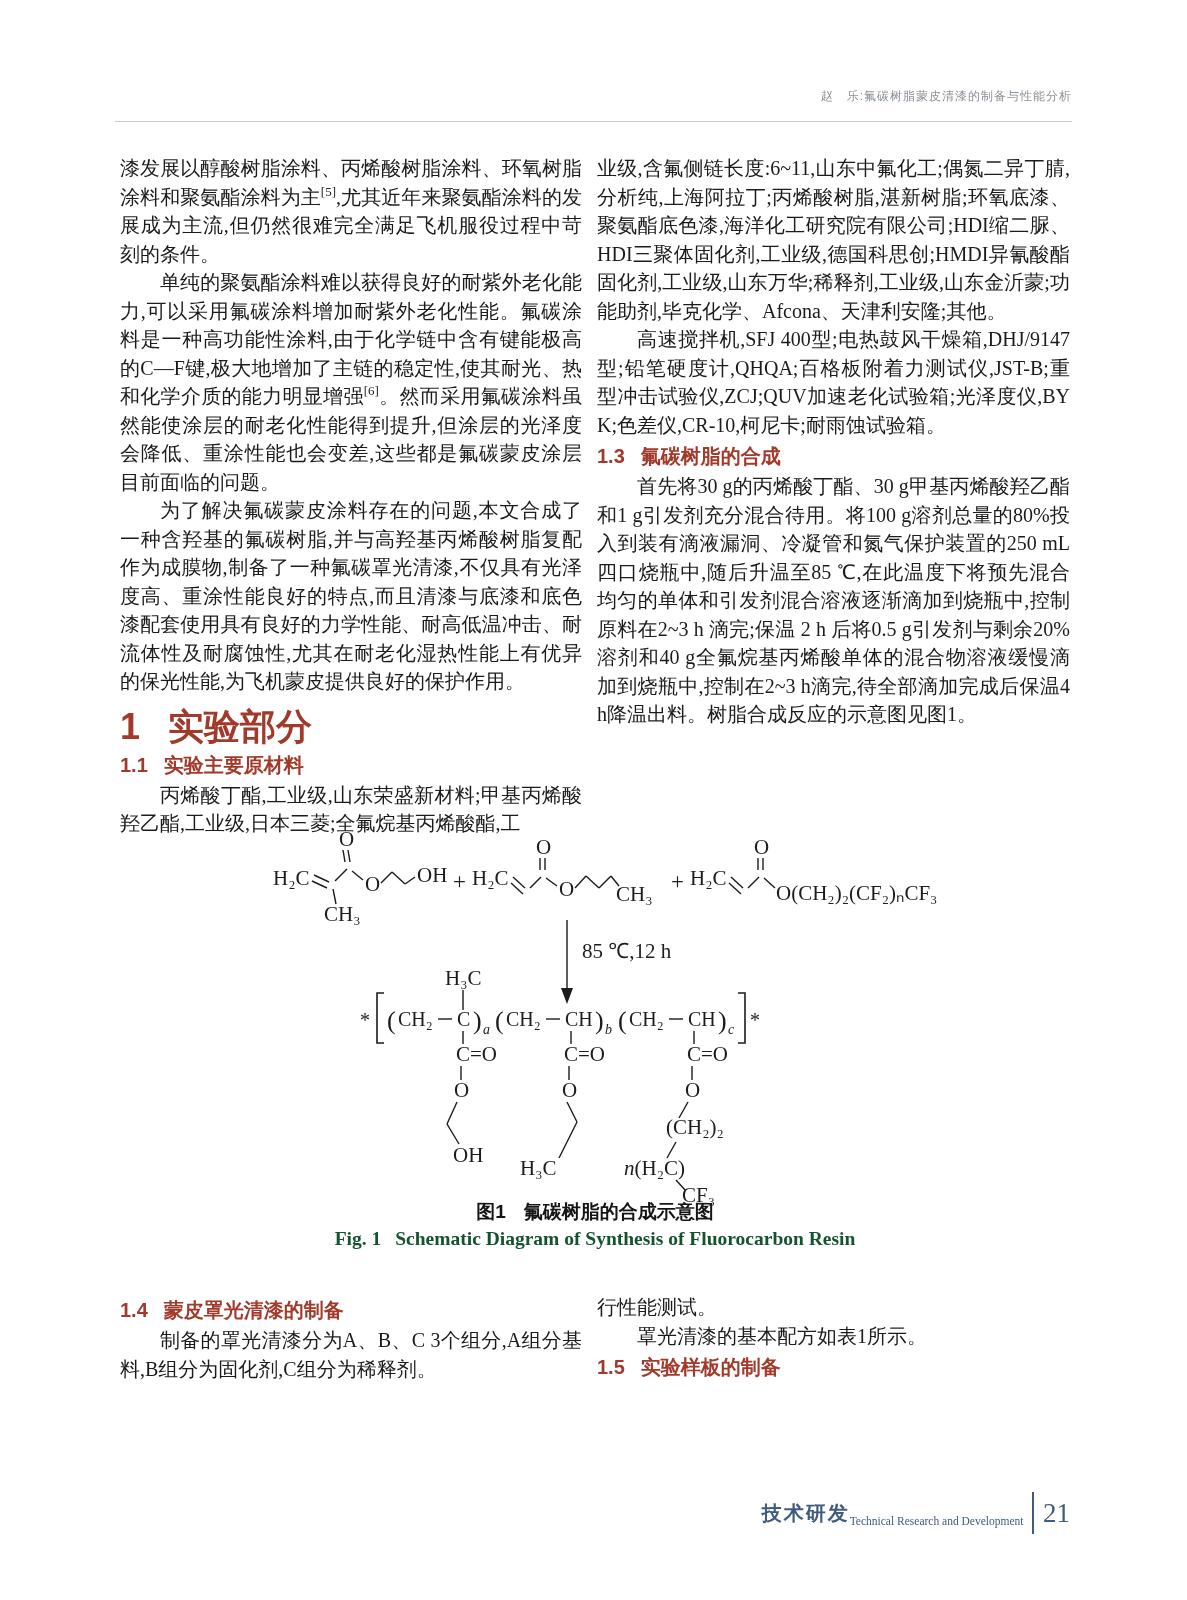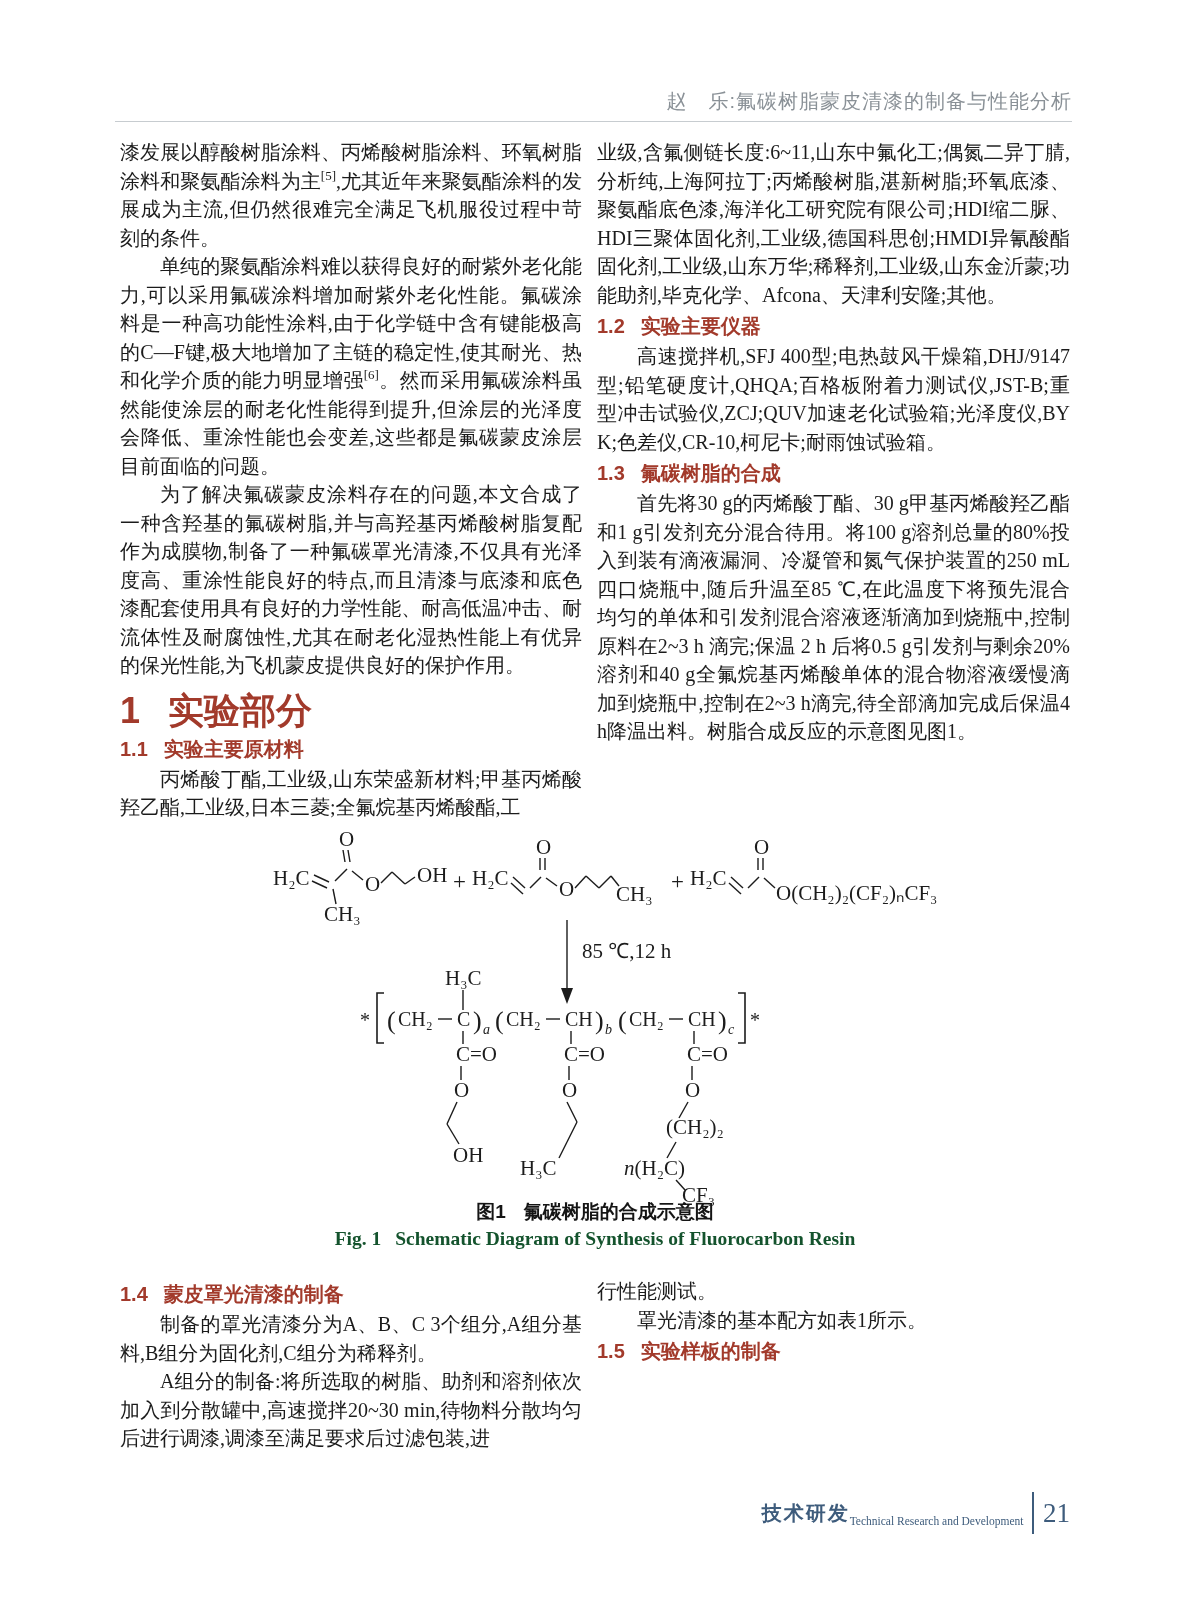--- a/index.html
+++ b/index.html
@@ -1,23 +1,23 @@
 <!DOCTYPE html>
 <html><head>
 <meta charset="utf-8">
 <style>
   html,body{margin:0;padding:0;background:#e8e8e8;}
   .page{position:relative;width:1187px;height:1600px;background:#ffffff;overflow:hidden;
         font-family:"Liberation Serif",serif;color:#1b1b1b;}
   
   .running-head{position:absolute;top:88px;left:115px;width:957px;text-align:right;
-        font-family:"Liberation Sans",sans-serif;font-size:20px;color:#8a9197;letter-spacing:1px;}
+        font-family:"Liberation Sans",sans-serif;font-size:12px;color:#8a9197;letter-spacing:1px;}
   .head-rule{position:absolute;top:121px;left:115px;width:957px;border-bottom:1.5px solid #c7ccd0;}
   
-  .col{position:absolute;width:462px;font-size:20px;line-height:28.5px;text-align:justify;}
+  .col{position:absolute;width:462px;font-size:20px;line-height:28.5px;text-align:justify;margin-top:16px;}
   .col p{margin:0;word-break:break-all;}
   .col p.ind{text-indent:2em;}
   .col-lt{left:120px;top:138px;height:700px;overflow:hidden;}
   .col-rt{left:597px;top:138px;width:473px;height:700px;overflow:hidden;}
   .col-lb{left:120px;top:1277px;}
   .col-rb{left:597px;top:1277px;width:473px;}
   sup.ref{font-size:13px;line-height:0;}
   h1.sec{font-family:"Liberation Sans",sans-serif;font-size:36px;font-weight:bold;
          color:#a23a2b;margin:16px 0 10px;line-height:30px;}
   h1.sec .hgap{display:inline-block;width:28px;}
@@ -62,21 +62,20 @@
     <p><span>漆发展以醇酸树脂涂料、丙烯酸树脂涂料、环氧树脂涂料和聚氨酯涂料为主</span><sup class="ref">[5]</sup><span>,尤其近年来聚氨酯涂料的发展成为主流,但仍然很难完全满足飞机服役过程中苛刻的条件。</span></p>
     <p class="ind"><span>单纯的聚氨酯涂料难以获得良好的耐紫外老化能力,可以采用氟碳涂料增加耐紫外老化性能。氟碳涂料是一种高功能性涂料,由于化学链中含有键能极高的C—F键,极大地增加了主链的稳定性,使其耐光、热和化学介质的能力明显增强</span><sup class="ref">[6]</sup><span>。然而采用氟碳涂料虽然能使涂层的耐老化性能得到提升,但涂层的光泽度会降低、重涂性能也会变差,这些都是氟碳蒙皮涂层目前面临的问题。</span></p>
     <p class="ind">为了解决氟碳蒙皮涂料存在的问题,本文合成了一种含羟基的氟碳树脂,并与高羟基丙烯酸树脂复配作为成膜物,制备了一种氟碳罩光清漆,不仅具有光泽度高、重涂性能良好的特点,而且清漆与底漆和底色漆配套使用具有良好的力学性能、耐高低温冲击、耐流体性及耐腐蚀性,尤其在耐老化湿热性能上有优异的保光性能,为飞机蒙皮提供良好的保护作用。</p>
     <h1 class="sec"><span>1</span><span class="hgap"></span><span>实验部分</span></h1>
     <h2 class="sec"><span>1.1</span><span class="hgap"></span><span>实验主要原材料</span></h2>
     <p class="ind">丙烯酸丁酯,工业级,山东荣盛新材料;甲基丙烯酸羟乙酯,工业级,日本三菱;全氟烷基丙烯酸酯,工</p>
   </div>
 
   <div class="col col-rt">
     <p>业级,含氟侧链长度:6~11,山东中氟化工;偶氮二异丁腈,分析纯,上海阿拉丁;丙烯酸树脂,湛新树脂;环氧底漆、聚氨酯底色漆,海洋化工研究院有限公司;HDI缩二脲、HDI三聚体固化剂,工业级,德国科思创;HMDI异氰酸酯固化剂,工业级,山东万华;稀释剂,工业级,山东金沂蒙;功能助剂,毕克化学、Afcona、天津利安隆;其他。</p>
-    <h2 class="sec"><span>1.2</span><span class="hgap"></span><span>实验主要仪器</span></h2>
     <p class="ind">高速搅拌机,SFJ 400型;电热鼓风干燥箱,DHJ/9147型;铅笔硬度计,QHQA;百格板附着力测试仪,JST-B;重型冲击试验仪,ZCJ;QUV加速老化试验箱;光泽度仪,BYK;色差仪,CR-10,柯尼卡;耐雨蚀试验箱。</p>
     <h2 class="sec"><span>1.3</span><span class="hgap"></span><span>氟碳树脂的合成</span></h2>
     <p class="ind">首先将30 g的丙烯酸丁酯、30 g甲基丙烯酸羟乙酯和1 g引发剂充分混合待用。将100 g溶剂总量的80%投入到装有滴液漏洞、冷凝管和氮气保护装置的250 mL四口烧瓶中,随后升温至85 ℃,在此温度下将预先混合均匀的单体和引发剂混合溶液逐渐滴加到烧瓶中,控制原料在2~3 h 滴完;保温 2 h 后将0.5 g引发剂与剩余20%溶剂和40 g全氟烷基丙烯酸单体的混合物溶液缓慢滴加到烧瓶中,控制在2~3 h滴完,待全部滴加完成后保温4 h降温出料。树脂合成反应的示意图见图1。</p>
   </div>
 
   <div class="figure-wrap">
   <svg class="fig-svg" viewBox="0 0 950 380" width="950" height="380" xmlns="http://www.w3.org/2000/svg">
 
     <g>
       <line x1="194" y1="47" x2="209" y2="54"></line>
@@ -195,21 +194,20 @@
     <text x="562" y="374">CF₃</text>
   </svg>
   </div>
 
   <div class="caption-zh"><span>图1</span><span class="cgap"></span><span>氟碳树脂的合成示意图</span></div>
   <div class="caption-en"><span>Fig. 1</span><span class="cgap"></span><span>Schematic Diagram of Synthesis of Fluorocarbon Resin</span></div>
 
   <div class="col col-lb">
     <h2 class="sec"><span>1.4</span><span class="hgap"></span><span>蒙皮罩光清漆的制备</span></h2>
     <p class="ind">制备的罩光清漆分为A、B、C 3个组分,A组分基料,B组分为固化剂,C组分为稀释剂。</p>
-    <p class="ind">A组分的制备:将所选取的树脂、助剂和溶剂依次加入到分散罐中,高速搅拌20~30 min,待物料分散均匀后进行调漆,调漆至满足要求后过滤包装,进</p>
   </div>
 
   <div class="col col-rb">
     <p>行性能测试。</p>
     <p class="ind">罩光清漆的基本配方如表1所示。</p>
     <h2 class="sec"><span>1.5</span><span class="hgap"></span><span>实验样板的制备</span></h2>
   </div>
 
   <div class="footer">
     <div class="f-txt">

